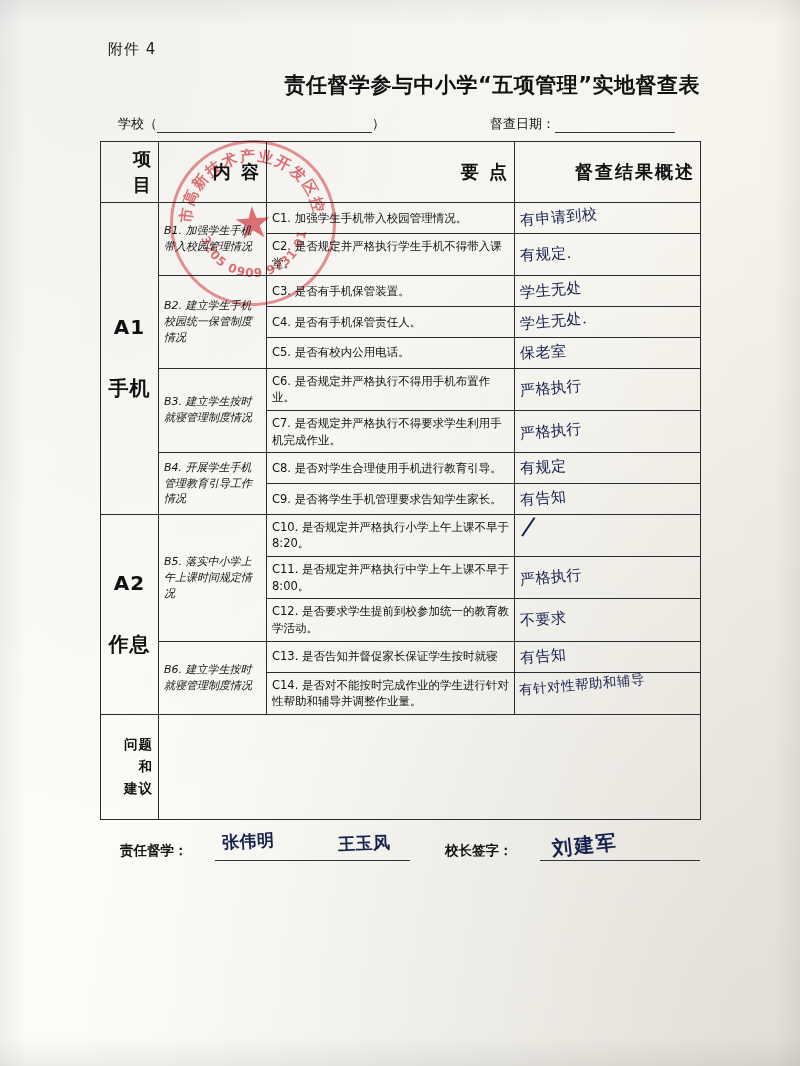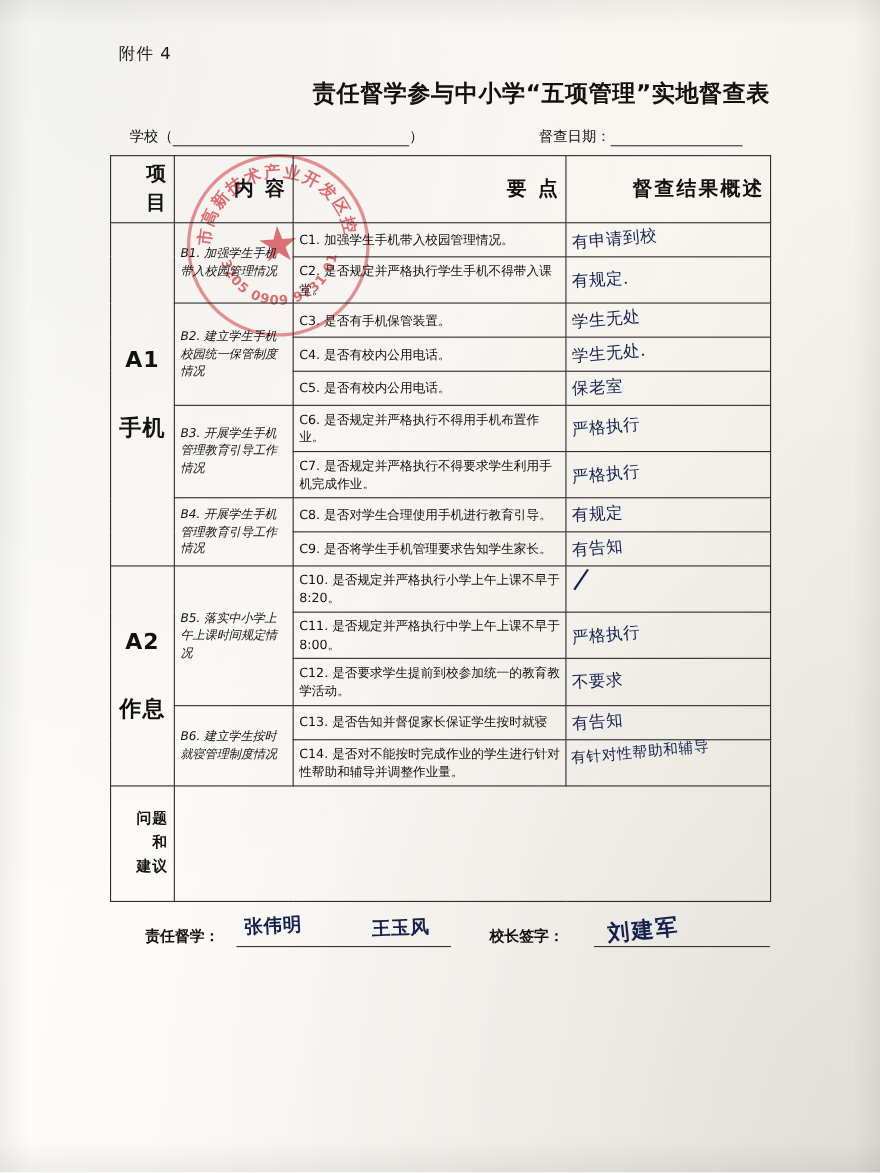--- a/index.html
+++ b/index.html
@@ -173,21 +173,21 @@
   .issue-cell span { display: block; line-height: 1.6; }
 
   .footer {
     position: relative;
     margin-top: 14px;
     height: 56px;
     font-size: 13.5px;
     font-weight: bold;
     color: #111;
   }
-  .f-label-1 { position: absolute; left: 32px; top: 8px; }
+  .f-label-1 { position: absolute; left: 20px; top: 8px; }
   .f-line-1 {
     position: absolute; left: 115px; top: 26px; width: 195px;
     border-bottom: 1px solid #333;
   }
   .f-label-2 { position: absolute; left: 345px; top: 8px; font-family: Liberation Serif, serif; }
   .f-line-2 {
     position: absolute; left: 440px; top: 26px; width: 160px;
     border-bottom: 1px solid #333;
   }
   .sig1 {
@@ -324,34 +324,34 @@
         </tr>
 
         <tr>
           <td class="cont-cell" rowspan="3">B2. 建立学生手机校园统一保管制度情况</td>
           <td class="point-cell">C3. 是否有手机保管装置。</td>
           <td class="res-cell">
             <span class="hand tilt">学生无处</span>
           </td>
         </tr>
         <tr>
-          <td class="point-cell">C4. 是否有校内公用电话。</td>
+          <td class="point-cell">C4. 是否有手机保管责任人。</td>
           <td class="res-cell">
             <span class="hand tilt">学生无处.</span>
           </td>
         </tr>
         <tr>
           <td class="point-cell">C5. 是否有校内公用电话。</td>
           <td class="res-cell">
             <span class="hand tilt2">保老室</span>
           </td>
         </tr>
 
         <tr>
-          <td class="cont-cell" rowspan="2">B3. 开展学生手机管理教育引导工作情况</td>
+          <td class="cont-cell" rowspan="2">B3. 建立学生按时就寝管理制度情况</td>
           <td class="point-cell">C6. 是否规定并严格执行不得用手机布置作业。</td>
           <td class="res-cell">
             <span class="hand tilt">严格执行</span>
           </td>
         </tr>
         <tr>
           <td class="point-cell">C7. 是否规定并严格执行不得要求学生利用手机完成作业。</td>
           <td class="res-cell">
             <span class="hand tilt">严格执行</span>
           </td>

